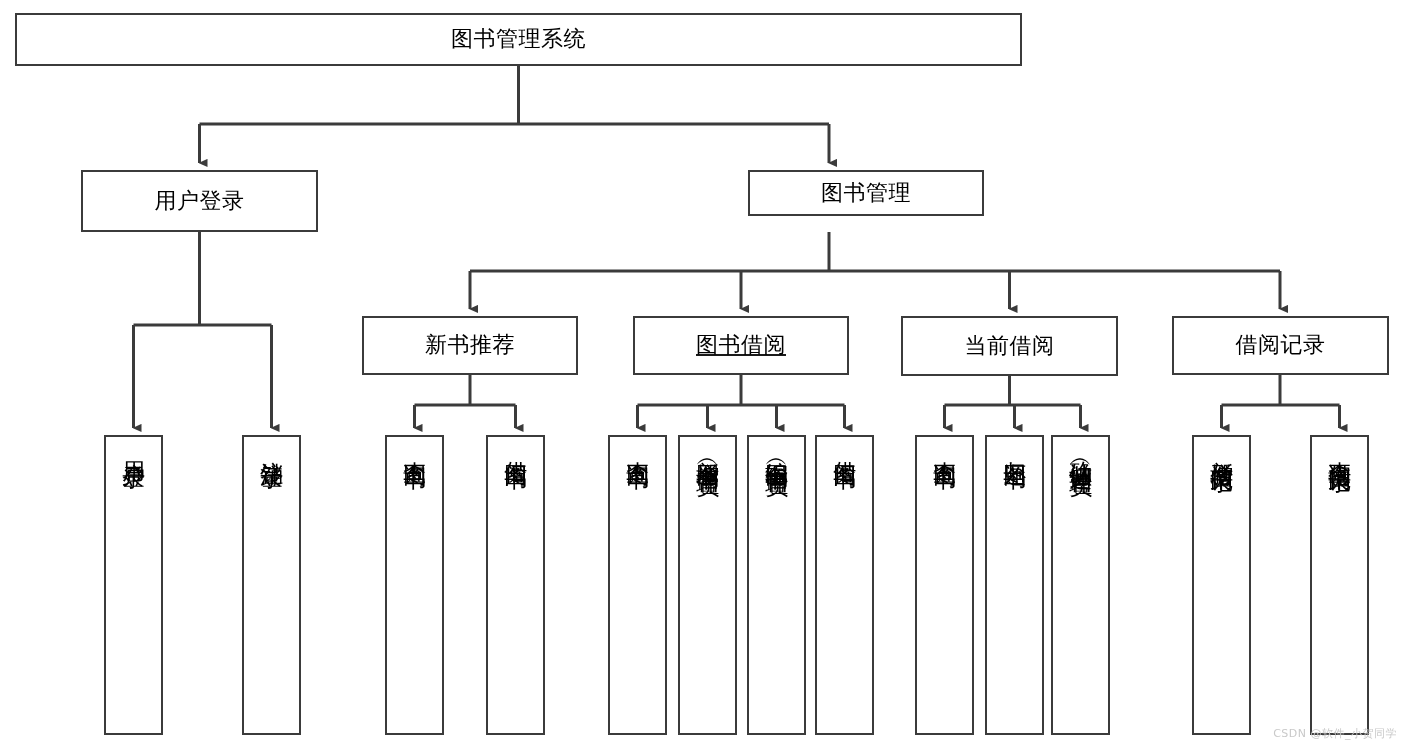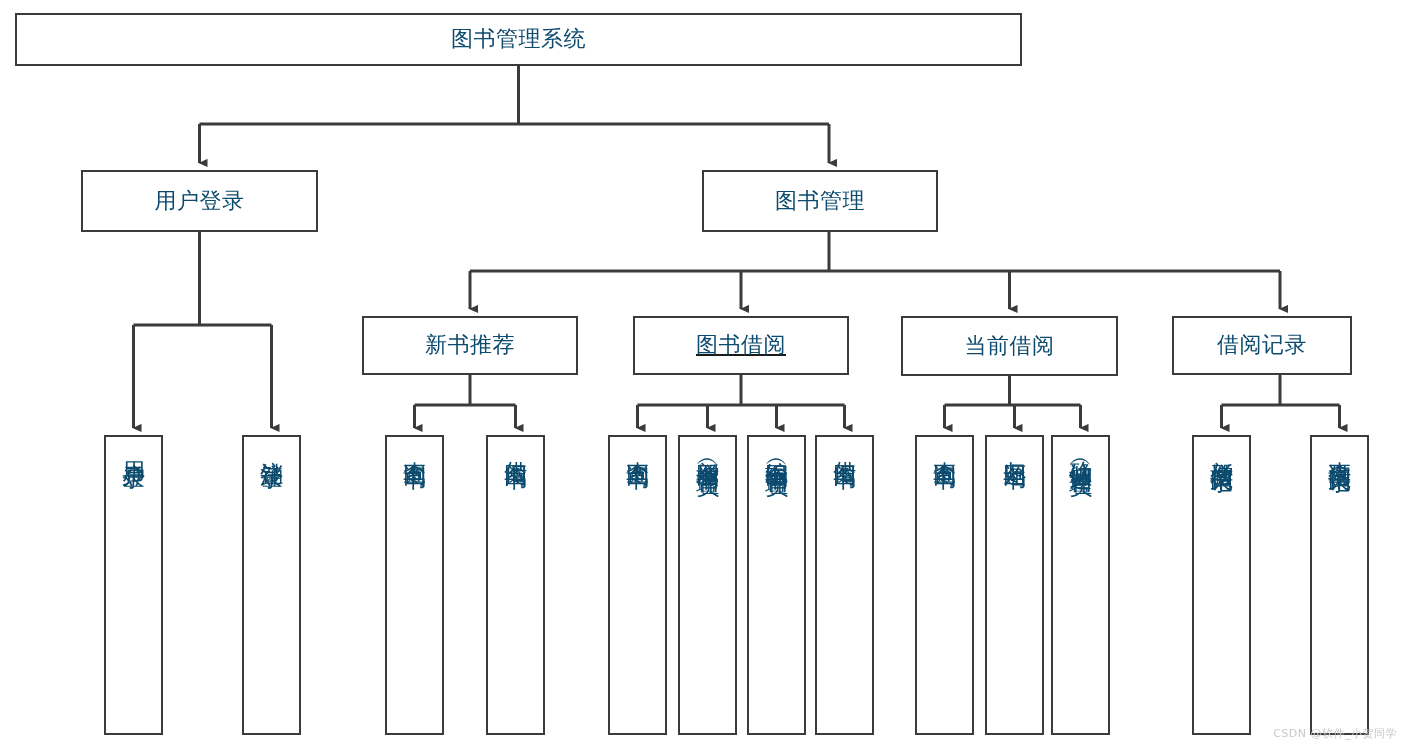--- a/index.html
+++ b/index.html
@@ -33,21 +33,21 @@
     display: flex;
     align-items: center;
     justify-content: center;
     color: #1a1a1a;
   }
   .node-label {
     font-size: 22px;
     line-height: 1.12;
     letter-spacing: 0.5px;
     white-space: nowrap;
-    color: #0c4a6e;
+    color: #000000;
   }
   .node.horizontal .node-label {
     writing-mode: horizontal-tb;
   }
   .node.vertical {
     align-items: flex-start;
     justify-content: center;
     padding-top: 6px;
   }
   .node.vertical .node-label {
@@ -139,34 +139,34 @@
     </g>
   </svg>
 
   <div class="node horizontal" style="left:15px; top:13px; width:1007px; height:53px;">
     <span class="node-label">图书管理系统</span>
   </div>
 
   <div class="node horizontal" style="left:81px; top:170px; width:237px; height:62px;">
     <span class="node-label">用户登录</span>
   </div>
-  <div class="node horizontal" style="left:702px; top:170px; width:236px; height:62px;font-family:Liberation Serif, serif;">
+  <div class="node horizontal" style="left:748px; top:170px; width:236px; height:46px;font-family:Liberation Serif, serif;">
     <span class="node-label">图书管理</span>
   </div>
 
   <div class="node horizontal" style="left:362px; top:316px; width:216px; height:59px;">
     <span class="node-label">新书推荐</span>
   </div>
   <div class="node horizontal" style="left:633px; top:316px; width:216px; height:59px;text-decoration:underline;">
     <span class="node-label">图书借阅</span>
   </div>
   <div class="node horizontal" style="left:901px; top:316px; width:217px; height:60px;">
     <span class="node-label">当前借阅</span>
   </div>
-  <div class="node horizontal" style="left:1172px; top:316px; width:180px; height:59px;">
+  <div class="node horizontal" style="left:1172px; top:316px; width:217px; height:59px;">
     <span class="node-label">借阅记录</span>
   </div>
 
   <div class="node vertical" style="left:104px; top:435px; width:59px; height:300px;">
     <span class="node-label">用户登录</span>
   </div>
   <div class="node vertical" style="left:242px; top:435px; width:59px; height:300px;">
     <span class="node-label">注销登录</span>
   </div>
   <div class="node vertical" style="left:385px; top:435px; width:59px; height:300px;">

